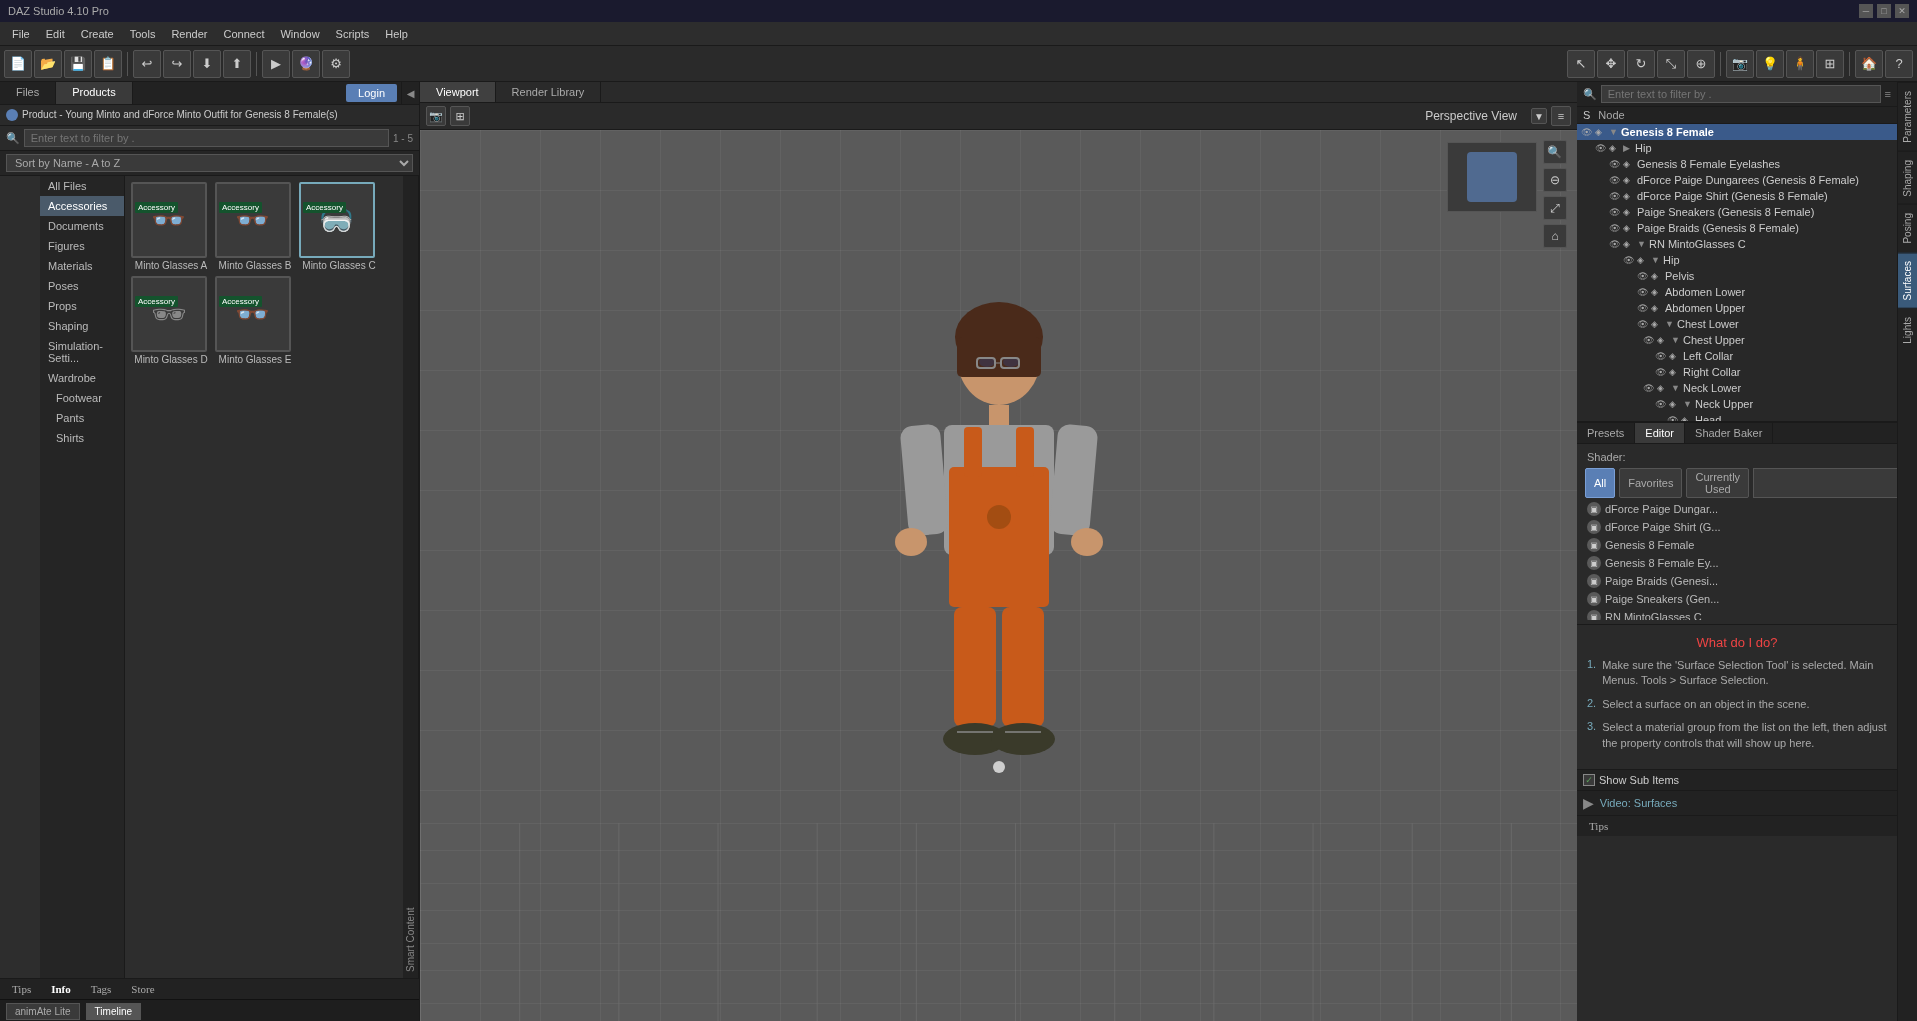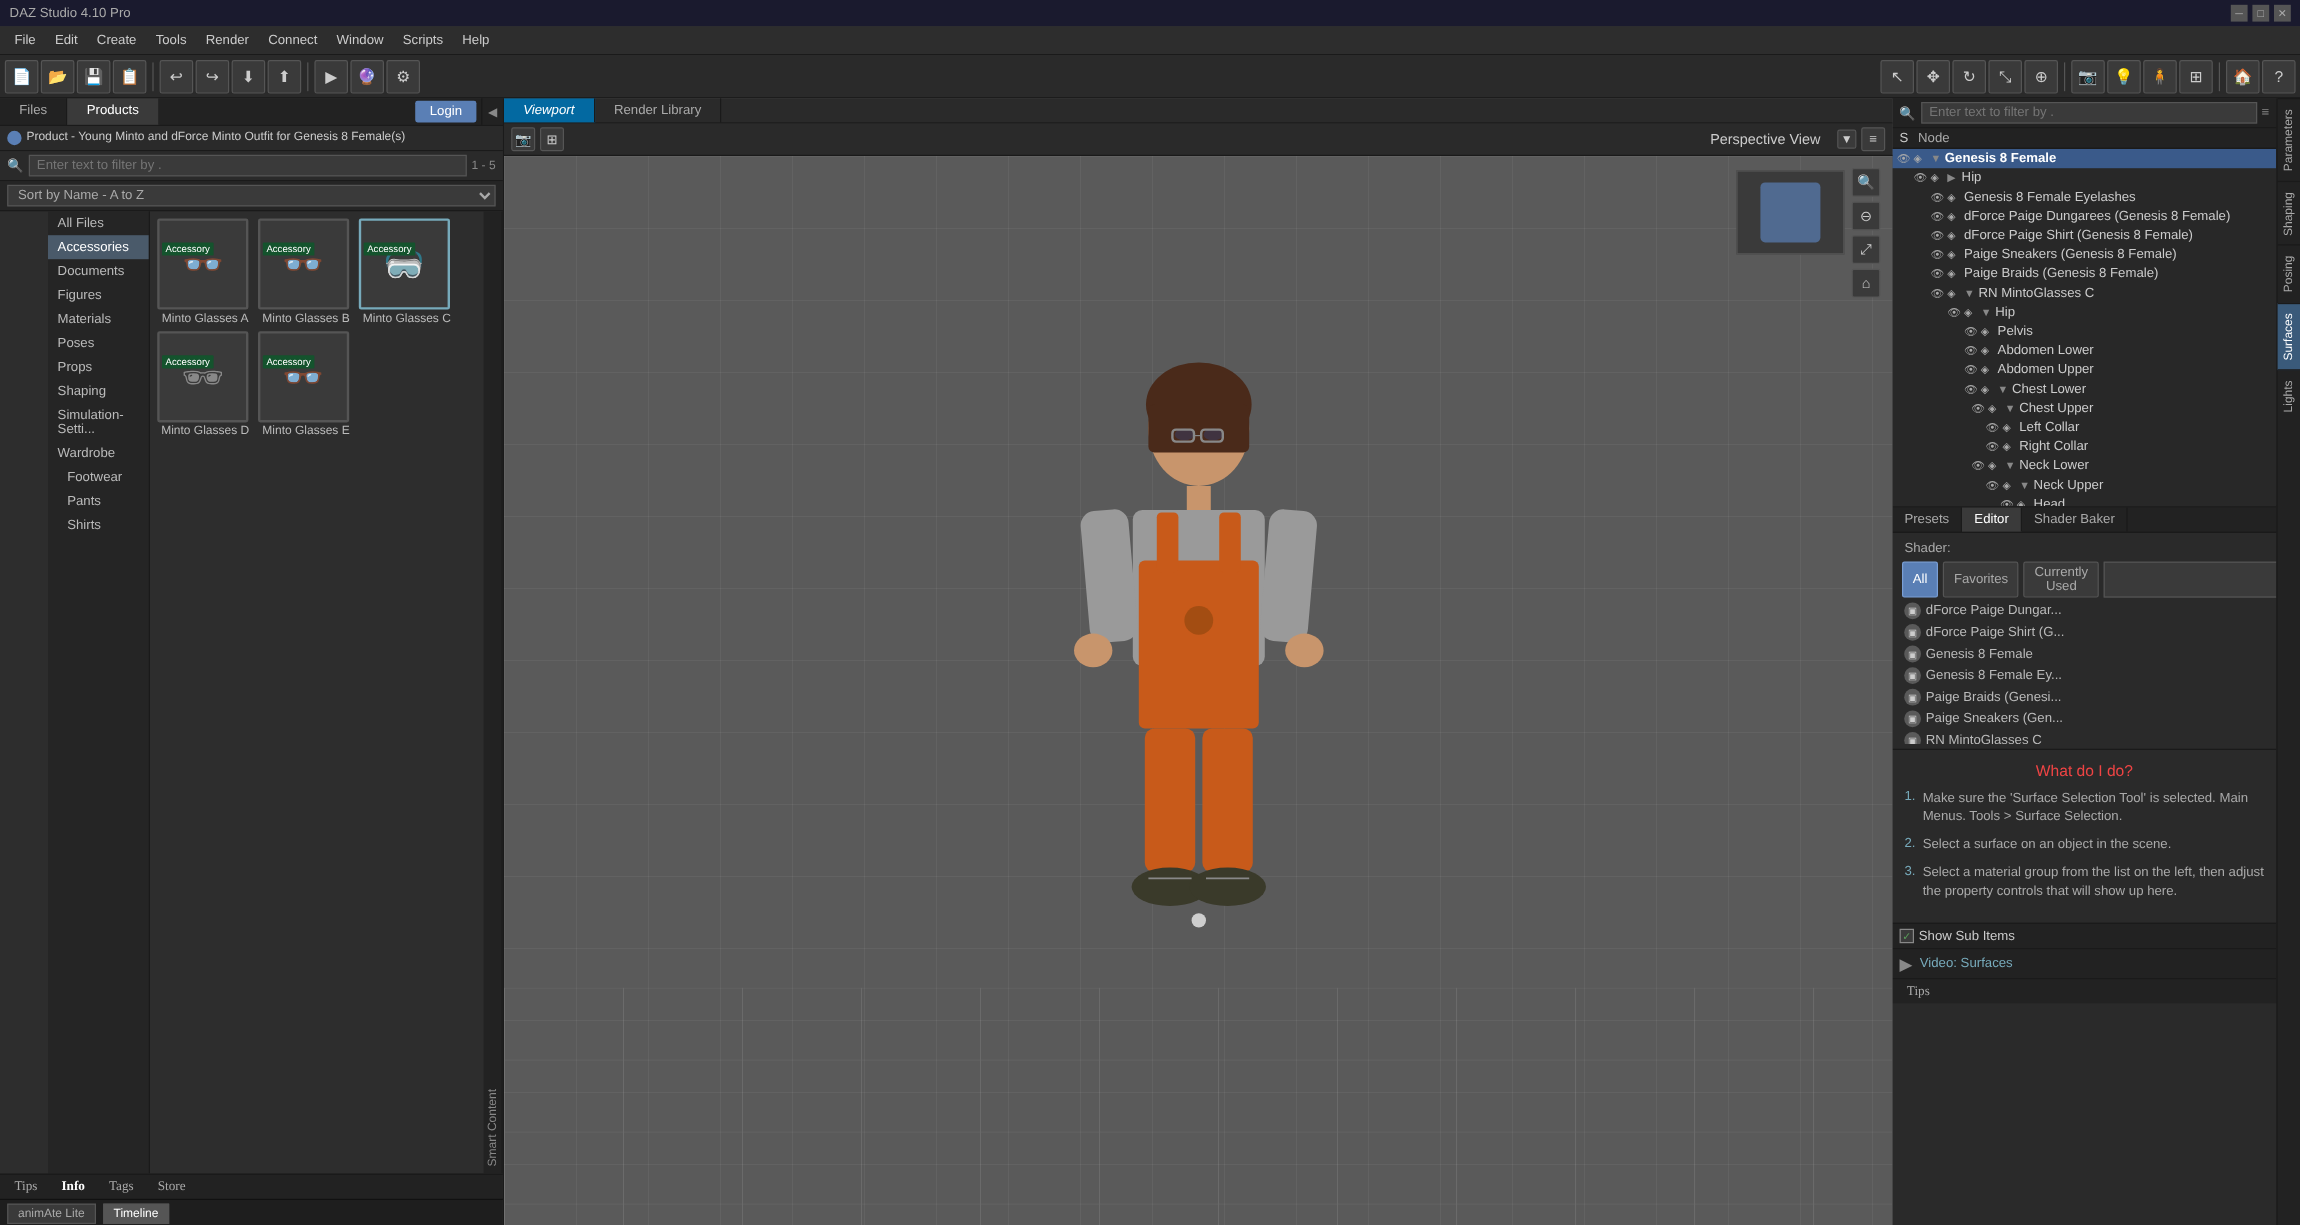--- a/index.html
+++ b/index.html
@@ -62,21 +62,21 @@
     .smart-label { writing-mode: vertical-rl; transform: rotate(180deg); color: #888; font-size: 10px; padding: 6px 2px; background: #222; border-left: 1px solid #1a1a1a; }
 
     
     .bottom-tabs { display: flex; background: #222; border-top: 1px solid #1a1a1a; padding: 2px 4px; gap: 4px; }
     .bottom-tab { padding: 2px 8px; color: #aaa; font-size: 11px; cursor: pointer; font-family: Liberation Serif, serif; }
 
     
     .viewport-area { flex: 1; background: #4a4a4a; display: flex; flex-direction: column; position: relative; }
     .viewport-tabs { display: flex; background: #2a2a2a; border-bottom: 1px solid #1a1a1a; }
     .vp-tab { padding: 4px 16px; cursor: pointer; color: #aaa; font-size: 11px; border-right: 1px solid #1a1a1a; }
-    .vp-tab.active { background: #0369a1; color: #fff; font-style: italic; }
+    .vp-tab.active { background: #404040; color: #fff; }
 
     
     .viewport { flex: 1; background: #5a5a5a; position: relative; overflow: hidden; }
     .vp-grid { position: absolute; inset: 0; background: 
       linear-gradient(rgba(255,255,255,0.05) 1px, transparent 1px),
       linear-gradient(90deg, rgba(255,255,255,0.05) 1px, transparent 1px);
       background-size: 60px 60px; }
     .vp-controls { position: absolute; top: 10px; right: 10px; display: flex; flex-direction: column; gap: 4px; }
     .vp-ctrl-btn { width: 24px; height: 24px; background: #3a3a3a; border: 1px solid #555; color: #ccc; display: flex; align-items: center; justify-content: center; cursor: pointer; font-size: 12px; border-radius: 2px; }
 

